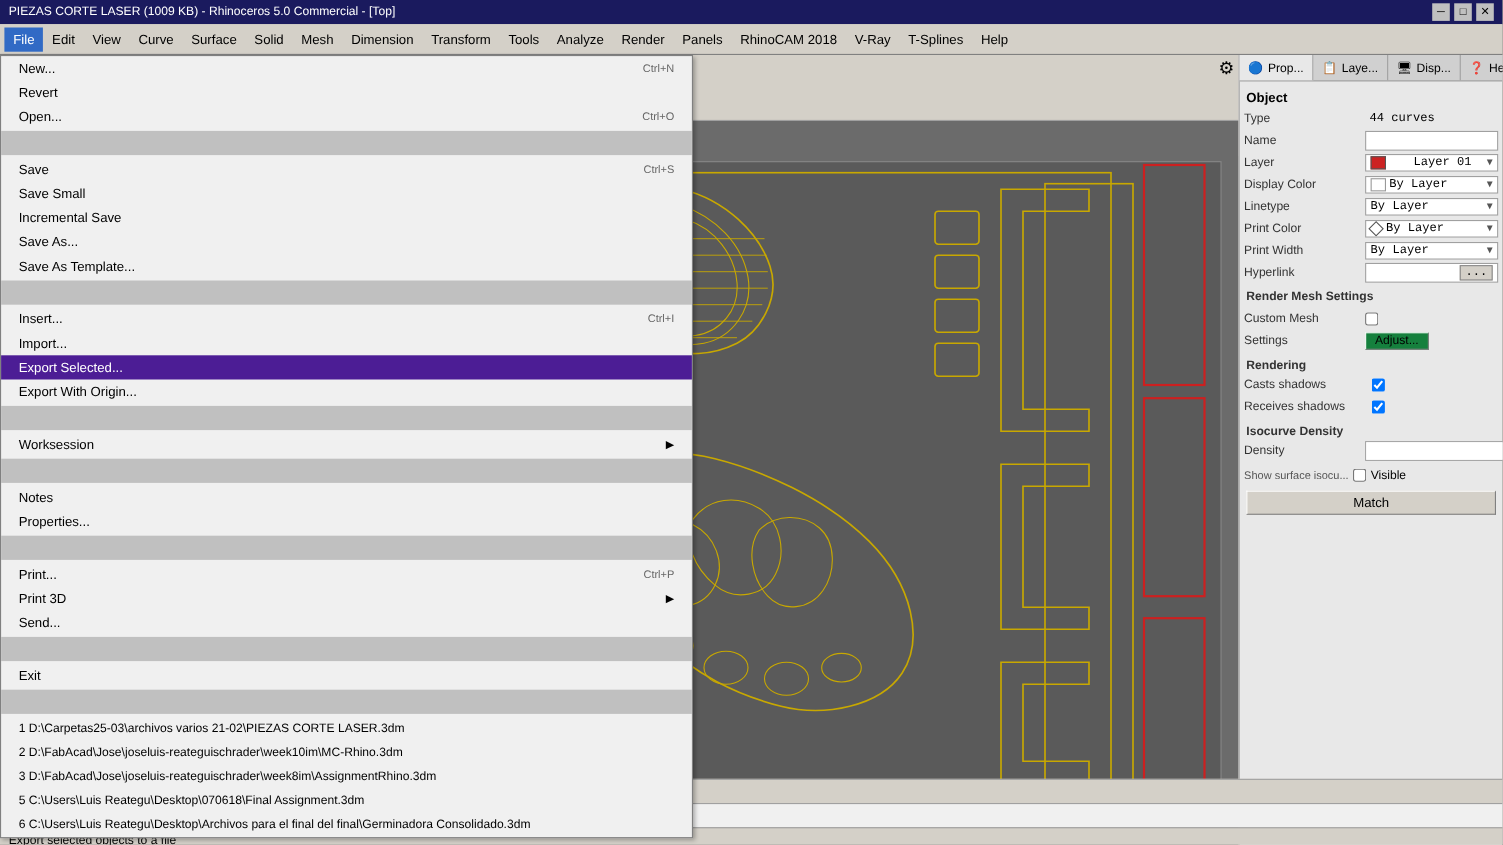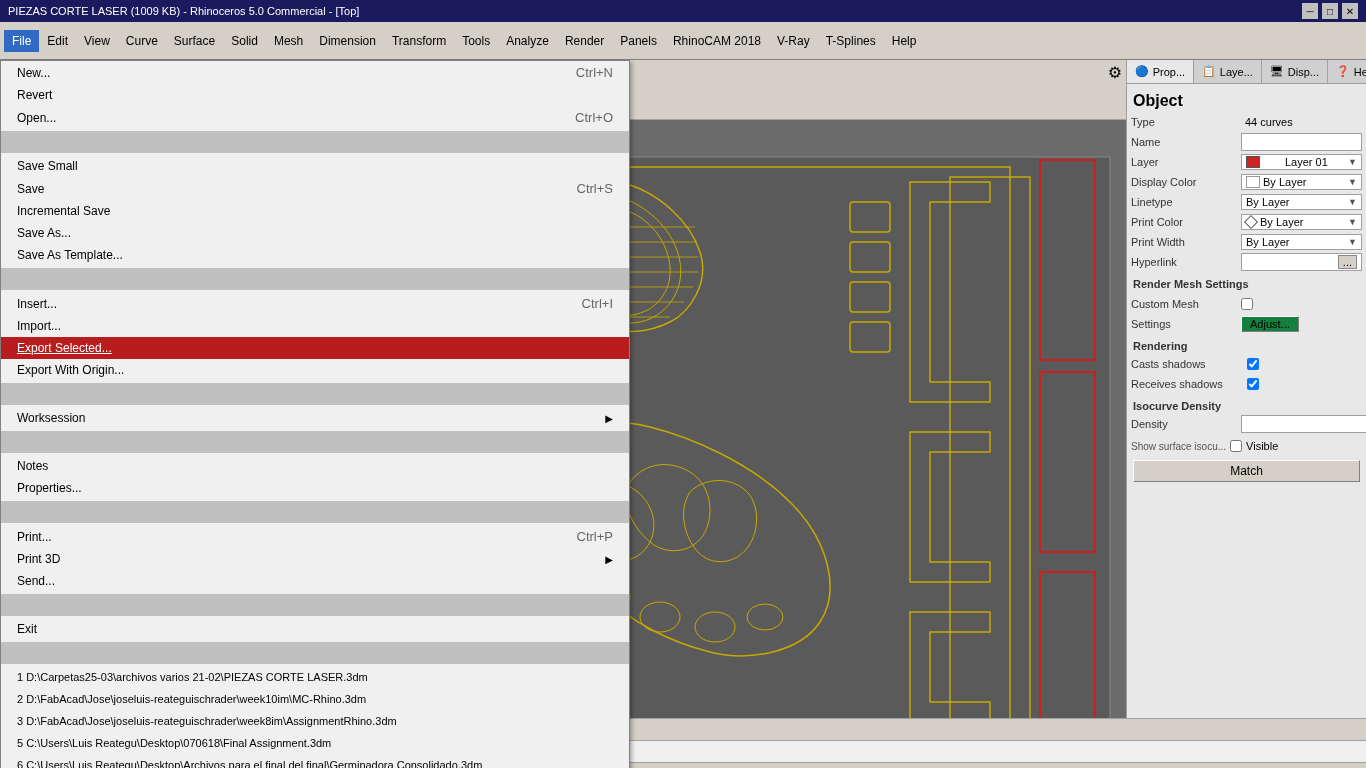--- a/index.html
+++ b/index.html
@@ -20,21 +20,21 @@
     #title-bar-controls span {
       width: 16px; height: 16px;
       background: #c0c0c0;
       display: inline-flex; align-items: center; justify-content: center;
       font-size: 10px; cursor: pointer; color: #000;
     }
 
     
     #menu-bar {
       background: #d4d0c8;
-      height: 38px;
+      height: 28px;
       display: flex;
       align-items: center;
       border-bottom: 1px solid #808080;
       padding: 0 4px;
     }
     .menu-item {
       padding: 2px 8px;
       cursor: pointer;
       font-size: 12px;
       height: 22px;
@@ -65,23 +65,23 @@
     }
     .dd-item {
       padding: 4px 16px;
       cursor: pointer;
       display: flex;
       justify-content: space-between;
       align-items: center;
       font-size: 12px;
       min-height: 22px;
     }
-    .dd-item.highlighted { background: #b91c1c; color: white; text-decoration: underline; }
+    .dd-item.highlighted { background: #4c1d95; color: white; }
     .dd-item.separator { height: 1px; background: #c0c0c0; padding: 0; margin: 2px 0; }
-    .dd-item .shortcut { color: #666; font-size: 13px; }
+    .dd-item .shortcut { color: #666; font-size: 10px; }
     .dd-item .arrow { font-size: 10px; }
 
     
     #right-panel {
       position: absolute;
       right: 0;
       top: 0;
       width: 240px;
       height: 100%;
       background: #e8e8e8;
@@ -96,35 +96,35 @@
     .rpanel-tab {
       padding: 4px 8px;
       font-size: 11px;
       cursor: pointer;
       border-right: 1px solid #a0a0a0;
       display: flex; align-items: center; gap: 4px;
     }
     .rpanel-tab.active { background: #e8e8e8; }
 
     #props-content { padding: 4px; font-size: 11px; }
-    .props-section-title { font-weight: bold; padding: 4px 2px 2px; font-size: 16px; }
+    .props-section-title { font-weight: bold; padding: 4px 2px 2px; font-size: 12px; }
     .props-row {
       display: flex;
       align-items: center;
       min-height: 20px;
       padding: 1px 0;
     }
     .props-label { width: 110px; color: #333; flex-shrink: 0; }
     .props-value {
       flex: 1;
       background: white;
       border: 1px solid #a0a0a0;
       padding: 1px 4px;
       font-size: 11px;
-      display: flex; align-items: center; justify-content: space-between;
+      display: flex; align-items: center; justify-content: space-between; font-family: Liberation Mono, monospace;
     }
     .props-value.no-border { background: none; border: none; }
     .dropdown-arrow { font-size: 9px; color: #555; }
 
     .props-subsection { font-size: 11px; font-weight: bold; padding: 6px 2px 2px; color: #333; }
 
     .checkbox-row {
       display: flex; align-items: center; gap: 6px;
       padding: 2px 0;
       font-size: 11px;
@@ -666,25 +666,25 @@
     </div>
     <div class="dd-item">
       <span>Revert</span>
     </div>
     <div class="dd-item">
       <span>Open...</span>
       <span class="shortcut">Ctrl+O</span>
     </div>
     <div class="dd-item separator"></div>
     <div class="dd-item">
-      <span>Save Small</span>
-    </div>
-    <div class="dd-item">
       <span>Save</span>
       <span class="shortcut">Ctrl+S</span>
+    </div>
+    <div class="dd-item">
+      <span>Save Small</span>
     </div>
     <div class="dd-item">
       <span>Incremental Save</span>
     </div>
     <div class="dd-item">
       <span>Save As...</span>
     </div>
     <div class="dd-item">
       <span>Save As Template...</span>
     </div>

